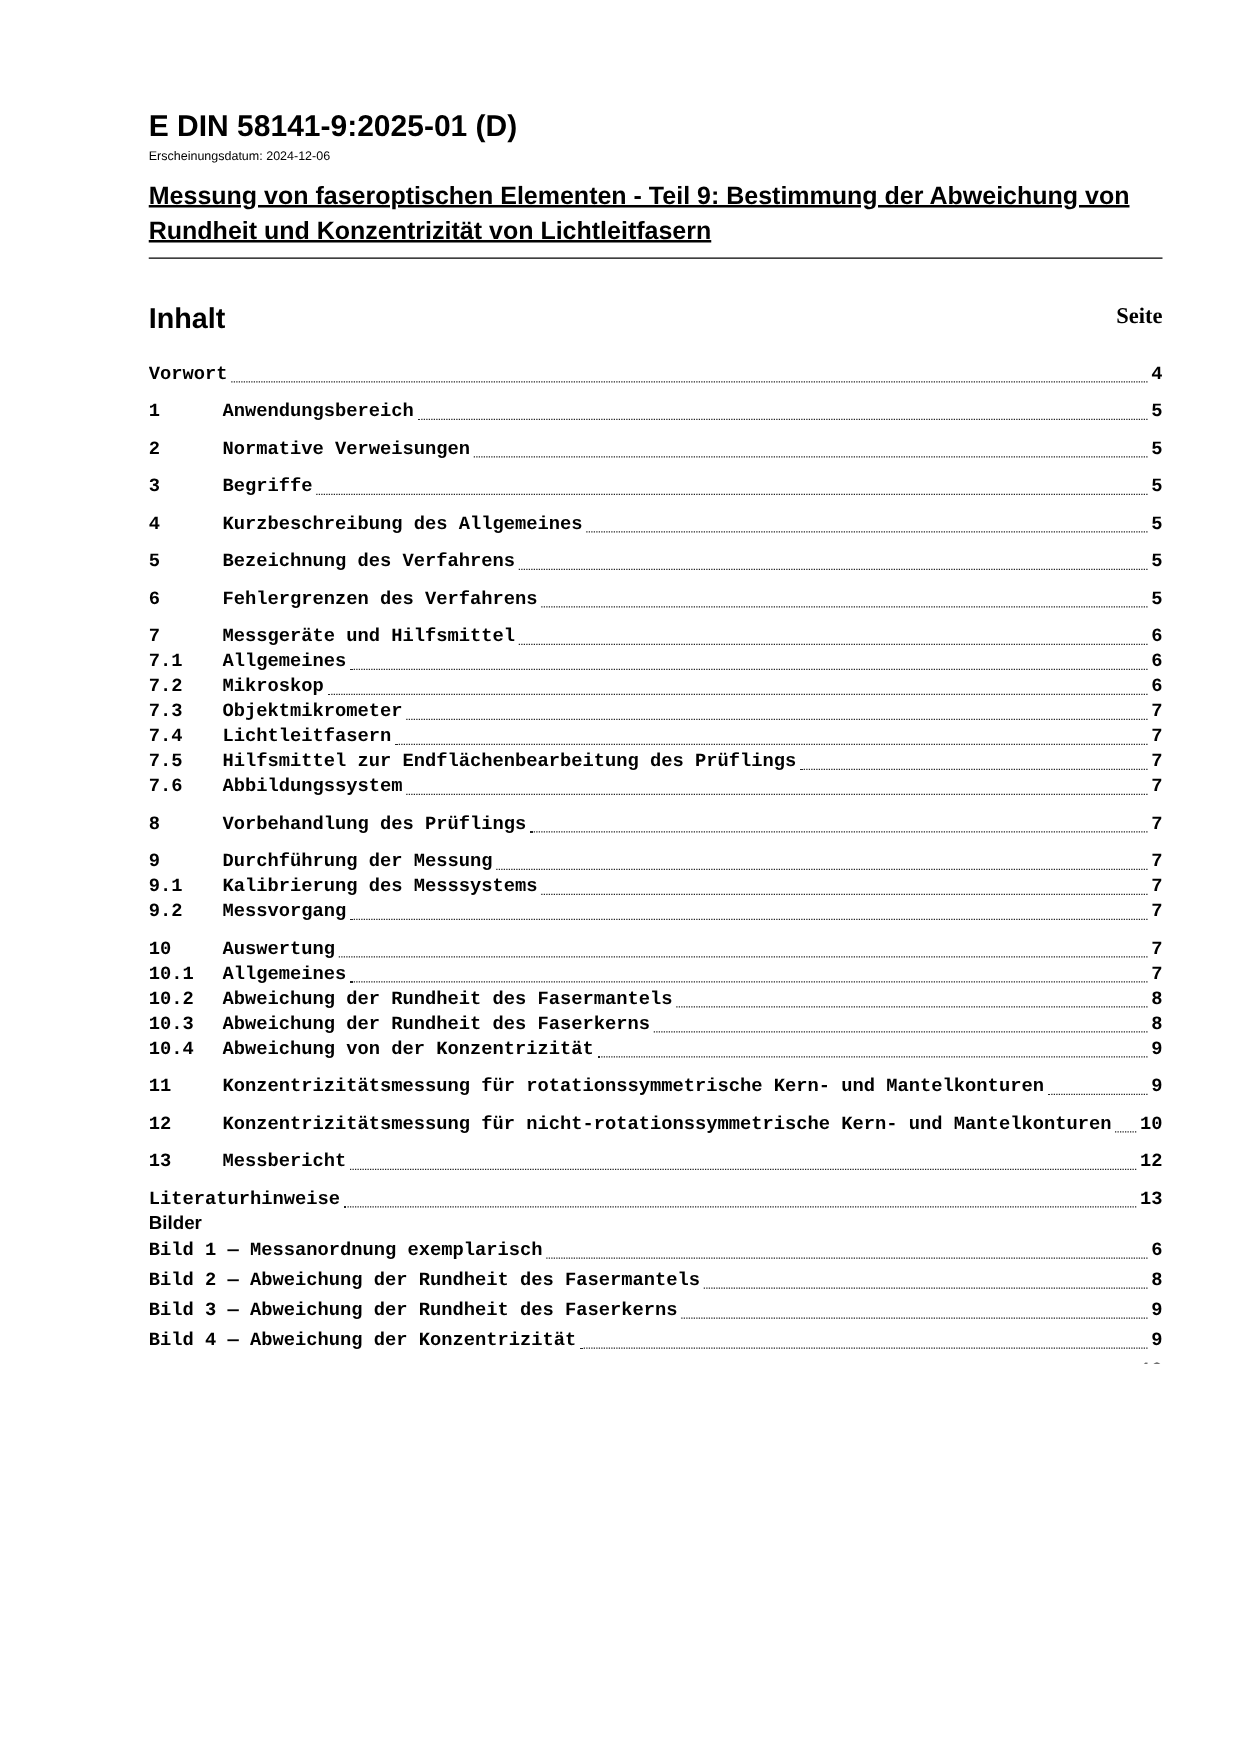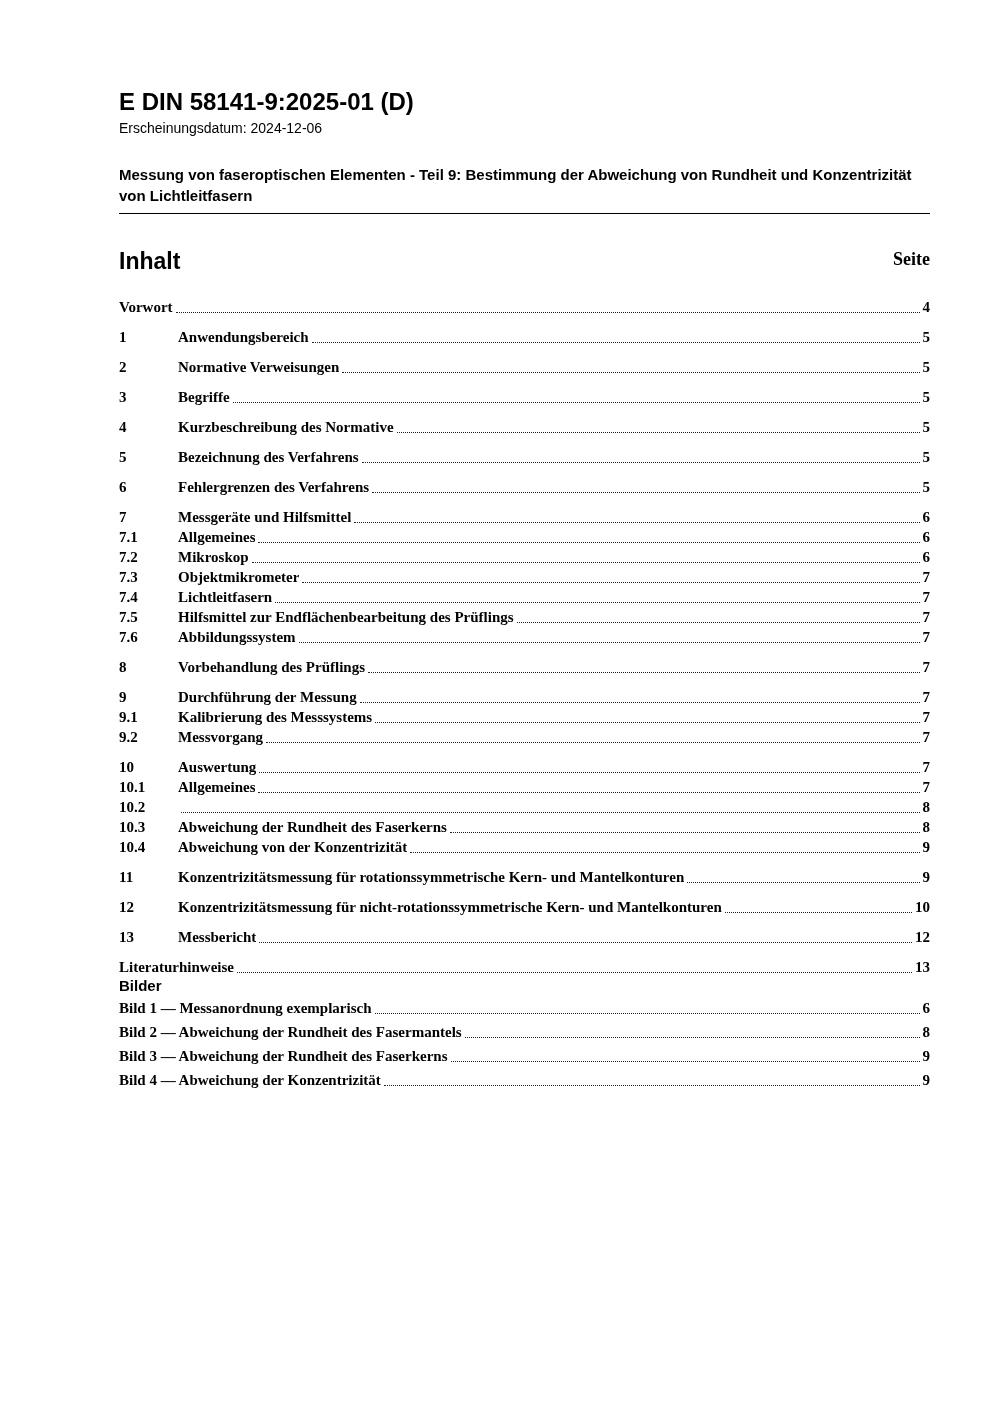--- a/index.html
+++ b/index.html
@@ -21,30 +21,31 @@
 
   
   .doc-number {
     font-family: "Liberation Sans", sans-serif;
     font-weight: bold;
     font-size: 24px;
     line-height: 1.15;
   }
   .release-date {
     font-family: "Liberation Sans", sans-serif;
-    font-size: 14px;
+    font-size: 10px;
     margin-top: 4px;
   }
   .doc-title {
     font-family: "Liberation Sans", sans-serif;
     font-weight: bold;
-    font-size: 15px;
+    font-size: 20px;
     line-height: 1.4;
-    margin-top: 28px;
+    margin-top: 12px;
     padding-bottom: 7px;
+    text-decoration: underline;
   }
   .title-divider {
     border: 0;
     border-top: 1.5px solid #000;
     height: 0;
   }
 
   
   .toc-head {
     display: flex;
@@ -63,21 +64,21 @@
     font-size: 18px;
     padding-bottom: 3px;
   }
 
   
   .toc-list { margin-top: 22px; }
 
   .toc-row {
     display: flex;
     align-items: flex-end;
-    font-family: Liberation Serif, serif;
+    font-family: Liberation Mono, monospace;
     font-weight: bold;
     font-size: 15px;
     line-height: 20px;
     white-space: nowrap;
   }
   .toc-row.top { margin-top: 10px; }
   .toc-row.sub { margin-top: 0; }
 
   .toc-num {
     flex: 0 0 59px;
@@ -150,21 +151,21 @@
           <span class="toc-page">5</span>
         </div>
         <div class="toc-row top">
           <span class="toc-num">3</span>
           <span class="toc-label">Begriffe</span>
           <span class="toc-dots"></span>
           <span class="toc-page">5</span>
         </div>
         <div class="toc-row top">
           <span class="toc-num">4</span>
-          <span class="toc-label">Kurzbeschreibung des Normative</span>
+          <span class="toc-label">Kurzbeschreibung des Allgemeines</span>
           <span class="toc-dots"></span>
           <span class="toc-page">5</span>
         </div>
         <div class="toc-row top">
           <span class="toc-num">5</span>
           <span class="toc-label">Bezeichnung des Verfahrens</span>
           <span class="toc-dots"></span>
           <span class="toc-page">5</span>
         </div>
         <div class="toc-row top">
@@ -246,20 +247,21 @@
           <span class="toc-page">7</span>
         </div>
         <div class="toc-row sub">
           <span class="toc-num">10.1</span>
           <span class="toc-label">Allgemeines</span>
           <span class="toc-dots"></span>
           <span class="toc-page">7</span>
         </div>
         <div class="toc-row sub">
           <span class="toc-num">10.2</span>
+          <span class="toc-label">Abweichung der Rundheit des Fasermantels</span>
           <span class="toc-dots"></span>
           <span class="toc-page">8</span>
         </div>
         <div class="toc-row sub">
           <span class="toc-num">10.3</span>
           <span class="toc-label">Abweichung der Rundheit des Faserkerns</span>
           <span class="toc-dots"></span>
           <span class="toc-page">8</span>
         </div>
         <div class="toc-row sub">

